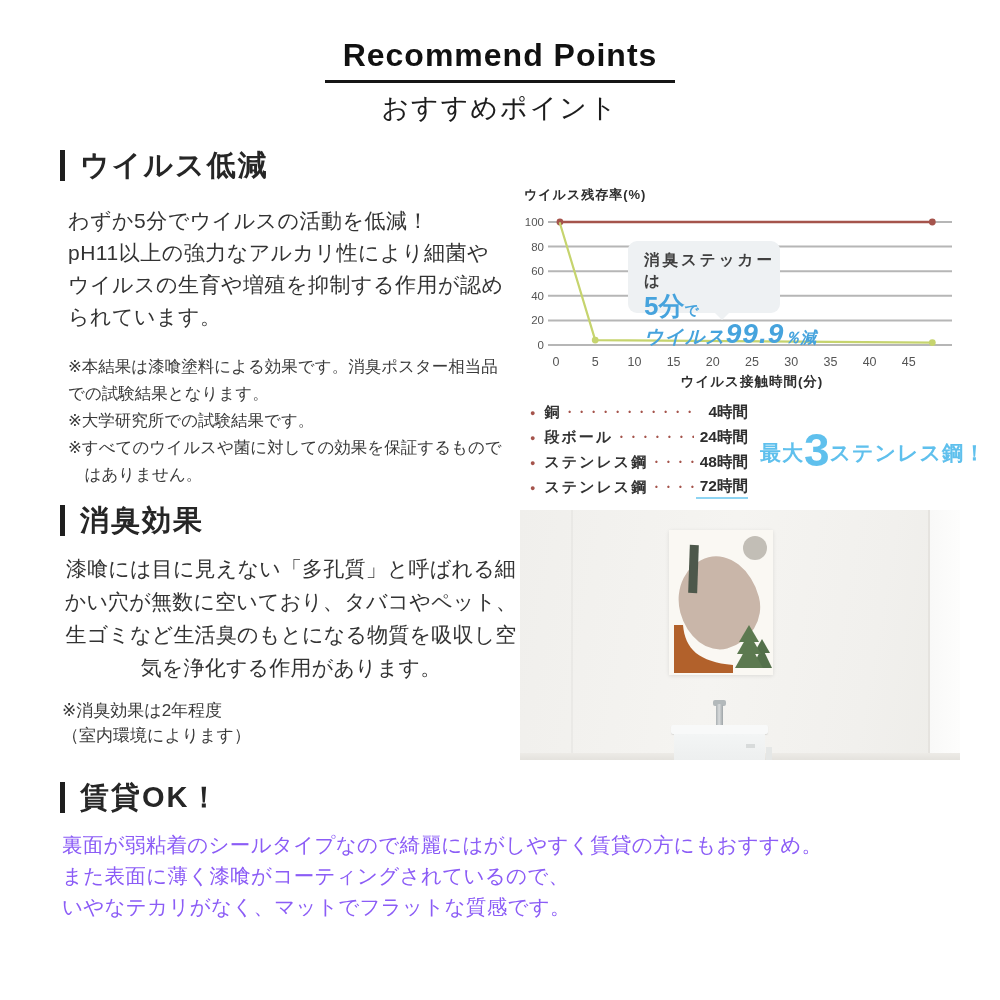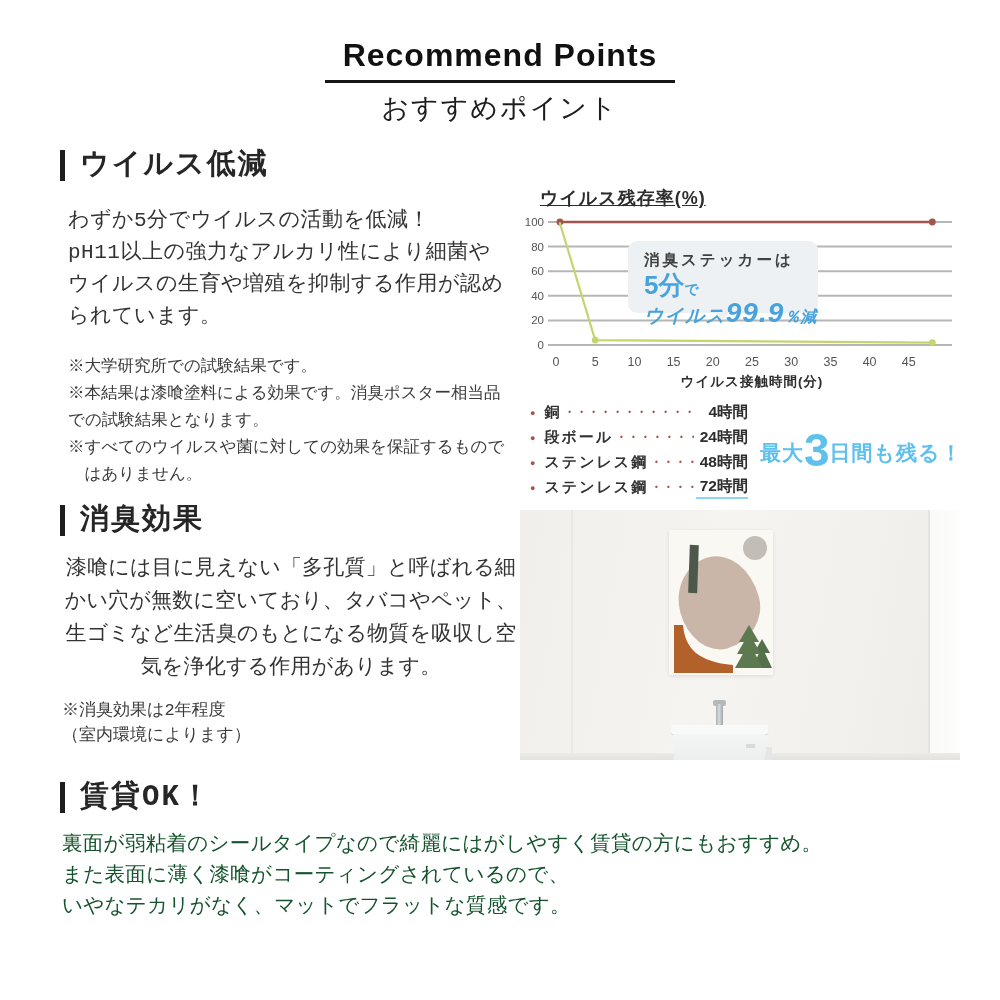--- a/index.html
+++ b/index.html
@@ -9,40 +9,40 @@
   }
   
   .header{position:absolute;top:38px;left:0;width:1000px;text-align:center;}
   .page-title{
     display:inline-block;margin:0;font-size:32px;font-weight:800;color:#111;
     letter-spacing:1px;border-bottom:3px solid #161616;padding:0 18px 7px 18px;line-height:1.1;
   }
   .page-subtitle{margin-top:7px;font-size:27px;color:#1d1d1d;letter-spacing:2px;}
 
   
-  .sec{position:absolute;font-family:Liberation Mono, monospace;}
+  .sec{position:absolute;}
   .sec-heading{display:flex;align-items:center;gap:15px;}
   .sec-heading .bar{width:5px;height:31px;background:#1e1e1e;flex:0 0 auto;}
   .sec-heading h2{margin:0;font-size:29px;font-weight:600;color:#262626;letter-spacing:2px;line-height:1;}
 
   .sec-virus{left:60px;top:150px;width:452px;}
   .sec-virus .body{
     margin:24px 4px 0 8px;font-size:21px;line-height:32px;color:#333;
     white-space:pre-line;letter-spacing:0.5px;
   }
   .notes{margin:20px 0 0 8px;font-size:16.5px;line-height:27px;color:#3a3a3a;}
   .notes p{margin:0;}
   .notes p.hang{padding-left:1em;text-indent:-1em;}
 
   
   .chart-block{position:absolute;left:520px;top:186px;width:440px;height:215px;}
-  .chart-ylabel{position:absolute;left:20px;top:0;font-size:18px;font-weight:700;color:#2d2d2d;letter-spacing:1px;text-decoration:underline;}
+  .chart-ylabel{position:absolute;left:4px;top:0;font-size:13px;font-weight:700;color:#2d2d2d;letter-spacing:1px;}
   .chart-block svg{position:absolute;left:0;top:0;}
   .callout{
-    position:absolute;left:108px;top:55px;width:190px;height:72px;
+    position:absolute;left:108px;top:55px;width:152px;height:72px;
     background:#eef1f3;border-radius:9px;padding:9px 0 0 16px;box-sizing:border-box;z-index:2;
   }
   .callout-pointer{
     position:absolute;left:86px;bottom:-15px;width:0;height:0;
     border:8px solid transparent;border-top-color:#eef1f3;
   }
   .callout-line1{font-size:15.5px;font-weight:700;color:#404040;letter-spacing:3px;}
   .callout-line2{margin-top:1px;line-height:27px;}
   .c-min{font-size:26px;font-weight:700;color:var(--accent-blue);}
   .c-min-sfx{font-size:14px;font-weight:700;color:var(--accent-blue);}
@@ -86,42 +86,42 @@
   .poster svg{position:absolute;left:0;top:0;}
   .toilet-lid{position:absolute;left:151px;top:215px;width:97px;height:9px;background:#f8f9f9;border-radius:2px;box-shadow:0 1px 1px rgba(0,0,0,0.10);}
   .toilet-tank{position:absolute;left:154px;top:224px;width:91px;height:26px;background:linear-gradient(#f3f5f5,#edEFef);}
   .tank-label{position:absolute;right:10px;top:10px;width:9px;height:4px;background:#d8dbdb;}
   .faucet{position:absolute;left:196px;top:194px;width:7px;height:22px;border-radius:3px 3px 0 0;background:linear-gradient(90deg,#a9afb2,#d8dbdc 45%,#9ea4a7);}
   .faucet-head{position:absolute;left:193px;top:190px;width:13px;height:6px;border-radius:2px;background:#b3b9bb;}
   .pipe{position:absolute;left:246px;top:237px;width:6px;height:13px;background:#e5e7e6;}
 
   
   .sec-rental{left:60px;top:782px;width:900px;}
-  .sec-rental .body{margin:16px 0 0 2px;font-size:20.5px;line-height:31px;color:#14532d;white-space:pre-line;letter-spacing:0.3px;}
+  .sec-rental .body{margin:16px 0 0 2px;font-size:20.5px;line-height:31px;color:#8b5cf6;white-space:pre-line;letter-spacing:0.3px;}
 </style>
 </head>
 <body>
 
 <div class="page">
 
   <div class="header">
     <h1 class="page-title">Recommend Points</h1>
     <div class="page-subtitle">おすすめポイント</div>
   </div>
 
   <section class="sec sec-virus">
     <div class="sec-heading">
       <span class="bar"></span>
       <h2>ウイルス低減</h2>
     </div>
     <p class="body">わずか5分でウイルスの活動を低減！
 pH11以上の強力なアルカリ性により細菌やウイルスの生育や増殖を抑制する作用が認められています。</p>
     <div class="notes">
+      <p>※本結果は漆喰塗料による効果です。消臭ポスター相当品での試験結果となります。</p>
       <p>※大学研究所での試験結果です。</p>
-      <p>※本結果は漆喰塗料による効果です。消臭ポスター相当品での試験結果となります。</p>
       <p class="hang">※すべてのウイルスや菌に対しての効果を保証するものではありません。</p>
     </div>
   </section>
 
   <div class="chart-block">
     <div class="chart-ylabel">ウイルス残存率(%)</div>
     <svg width="440" height="215" viewBox="0 0 440 215">
         <line x1="28" x2="432" y1="159" y2="159" stroke="#b6b6b6" stroke-width="2"></line>
         <text x="24" y="163" text-anchor="end" font-size="11.5" fill="#555">0</text>
         <line x1="28" x2="432" y1="134.4" y2="134.4" stroke="#b6b6b6" stroke-width="2"></line>
@@ -181,21 +181,21 @@
         <span class="dots">・・・・・</span>
         <span class="val">48時間</span>
       </li>
       <li>
         <span class="lbl">ステンレス鋼</span>
         <span class="dots">・・・・・</span>
         <span class="val u-blue">72時間</span>
       </li>
     </ul>
     <div class="highlight">
-      <span class="hl-sm">最大</span><span class="hl-big">3</span><span class="hl-sm">日間も残る！</span>
+      <span class="hl-sm">最大</span><span class="hl-big">3</span><span class="hl-sm">ステンレス鋼！</span>
     </div>
   </div>
 
   <section class="sec sec-deodorize">
     <div class="sec-heading">
       <span class="bar"></span>
       <h2>消臭効果</h2>
     </div>
     <p class="body">漆喰には目に見えない「多孔質」と呼ばれる細かい穴が無数に空いており、タバコやペット、生ゴミなど生活臭のもとになる物質を吸収し空気を浄化する作用があります。</p>
     <p class="note">※消臭効果は2年程度

